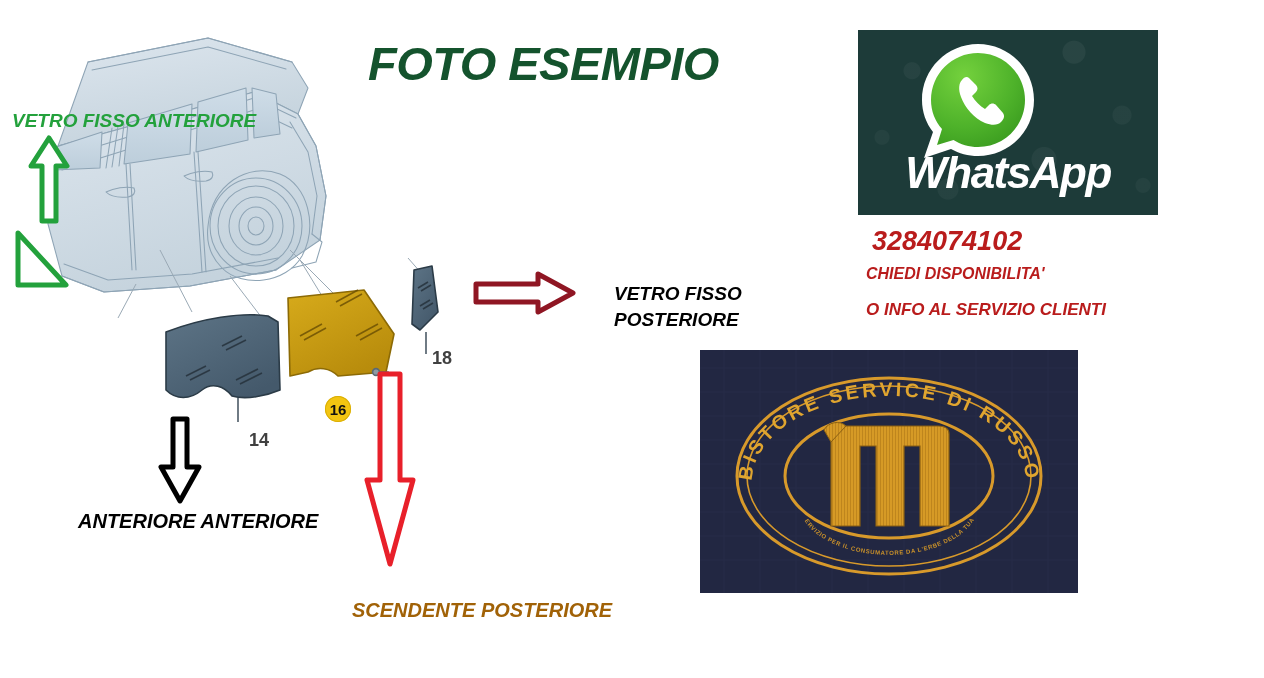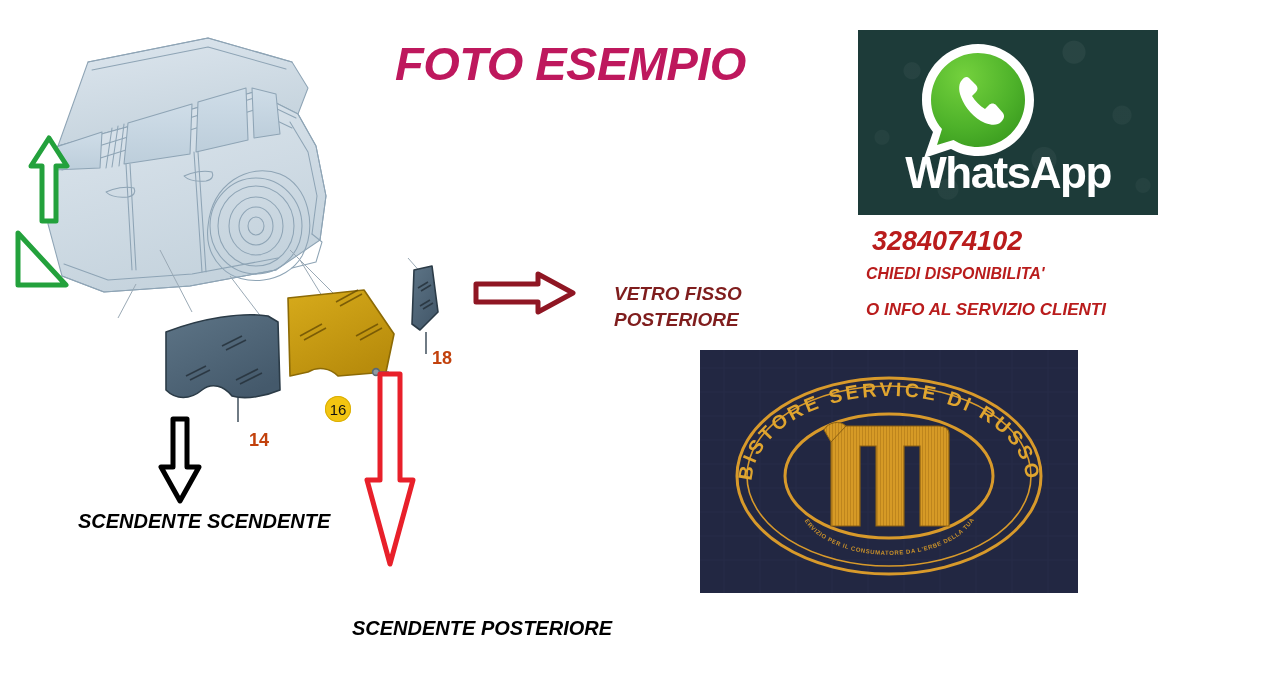--- a/index.html
+++ b/index.html
@@ -2,57 +2,57 @@
 <html><head>
 <meta charset="utf-8">
 <style>
   html,body{margin:0;padding:0;background:#ffffff;}
   body{width:1264px;height:678px;overflow:hidden;font-family:"Liberation Sans",sans-serif;}
   #canvas{position:relative;width:1264px;height:678px;background:#ffffff;}
   .abs{position:absolute;}
 
   
   #title{
-    left:395px; top:36px; width:420px;
+    left:368px; top:36px; width:420px;
     font-size:47px; font-weight:bold; font-style:italic;
-    color:#be185d; letter-spacing:-0.5px; white-space:nowrap;
+    color:#14532d; letter-spacing:-0.5px; white-space:nowrap;
     font-family:"Liberation Sans",sans-serif;
   }
 
   
   .callout{
     font-weight:bold; font-style:italic; white-space:pre;
     font-family:"Liberation Sans",sans-serif;
   }
   #lbl-vetro-fisso-ant{ left:12px; top:110px; font-size:19px; color:#23a13c; }
-  #lbl-vetro-fisso-post{ left:614px; top:281px; font-size:19px; color:#7f1d1d; line-height:26px;}
+  #lbl-vetro-fisso-post{ left:614px; top:281px; font-size:19px; color:#000000; line-height:26px;}
   #lbl-scendente-ant{ left:78px; top:510px; font-size:20px; color:#000000; }
-  #lbl-scendente-post{ left:352px; top:617px; font-size:20px; color:#000000; }
+  #lbl-scendente-post{ left:352px; top:599px; font-size:20px; color:#a16207; }
 
   
   #car-wrap{ left:40px; top:18px; width:380px; height:310px; }
   #car-wrap svg{ display:block; }
 
   
   #parts-wrap{ left:150px; top:250px; width:340px; height:200px;}
   #parts-wrap svg{display:block;}
 
   
   .partnum{
     font-family:"Liberation Sans",sans-serif;
-    font-weight:bold; color:#c2410c; font-size:18px;
+    font-weight:bold; color:#404040; font-size:18px;
   }
   #num-14{ left:236px; top:430px;margin-left:13px; }
   #num-17{ left:379px; top:398px; }
   #num-18{ left:432px; top:348px; }
   #badge-16{
     left:325px; top:396px; width:26px; height:26px;
     background:#f3c511; border-radius:50%;
     display:flex; align-items:center; justify-content:center;
-    color:#111; font-size:15px; font-weight:normal;
+    color:#111; font-size:15px; font-weight:bold;
     font-family:"Liberation Sans",sans-serif;
     box-shadow:0 0 0 1px #d9ae06 inset;
   }
 
   
   #arrow-green-up{ left:28px; top:135px; }
   #arrow-green-tri{ left:8px; top:228px; }
   #arrow-maroon-right{ left:472px; top:270px; }
   #arrow-black-down{ left:158px; top:415px; }
   #arrow-red-down{ left:363px; top:370px; }
@@ -72,20 +72,21 @@
       radial-gradient(circle at 30% 86%, rgba(255,255,255,.04) 0 10px, transparent 11px),
       radial-gradient(circle at 95% 84%, rgba(255,255,255,.035) 0 7px, transparent 8px),
       radial-gradient(circle at 8% 58%, rgba(255,255,255,.035) 0 7px, transparent 8px);
   }
   #wa-logo{ position:absolute; left:58px; top:10px; }
   #wa-wordmark{
     position:absolute; left:0; right:0; top:118px;
     text-align:center; color:#ffffff;
     font-size:44px; font-weight:bold; letter-spacing:-1.5px;
     font-family:"Liberation Sans",sans-serif;
+    font-style:italic;
   }
 
   
   .contact{
     font-family:"Liberation Sans",sans-serif;
     font-weight:bold; font-style:italic; color:#b91c1c; white-space:nowrap;
   }
   #phone{ left:872px; top:226px; font-size:27px; }
   #avail{ left:866px; top:265px; font-size:16px; }
   #info{  left:866px; top:300px; font-size:17px; }
@@ -262,23 +263,24 @@
       <path d="M15,4 L29,4 L29,52 L41,52 L22,86 L3,52 L15,52 Z" fill="#ffffff" stroke="#000000" stroke-width="5" stroke-linejoin="round"></path>
     </svg>
   </div>
 
   <div class="abs" id="arrow-red-down">
     <svg width="54" height="200" viewBox="0 0 54 200" xmlns="http://www.w3.org/2000/svg">
       <path d="M17,4 L37,4 L37,110 L50,110 L27,194 L4,110 L17,110 Z" fill="#ffffff" stroke="#e8202a" stroke-width="5" stroke-linejoin="round"></path>
     </svg>
   </div>
 
+  <div class="abs callout" id="lbl-vetro-fisso-ant">VETRO FISSO ANTERIORE</div>
   <div class="abs callout" id="lbl-vetro-fisso-post">VETRO FISSO
 POSTERIORE</div>
-  <div class="abs callout" id="lbl-scendente-ant">SCENDENTE SCENDENTE</div>
+  <div class="abs callout" id="lbl-scendente-ant">ANTERIORE ANTERIORE</div>
   <div class="abs callout" id="lbl-scendente-post">SCENDENTE POSTERIORE</div>
 
   <div class="abs" id="wa-box">
     <div id="wa-pattern"></div>
     <div id="wa-logo">
       <svg width="124" height="124" viewBox="0 0 124 124" xmlns="http://www.w3.org/2000/svg">
         <defs>
           <radialGradient id="wag" cx="0.35" cy="0.25" r="0.9">
             <stop offset="0" stop-color="#74d13d"></stop>
             <stop offset="0.6" stop-color="#4eb22a"></stop>

